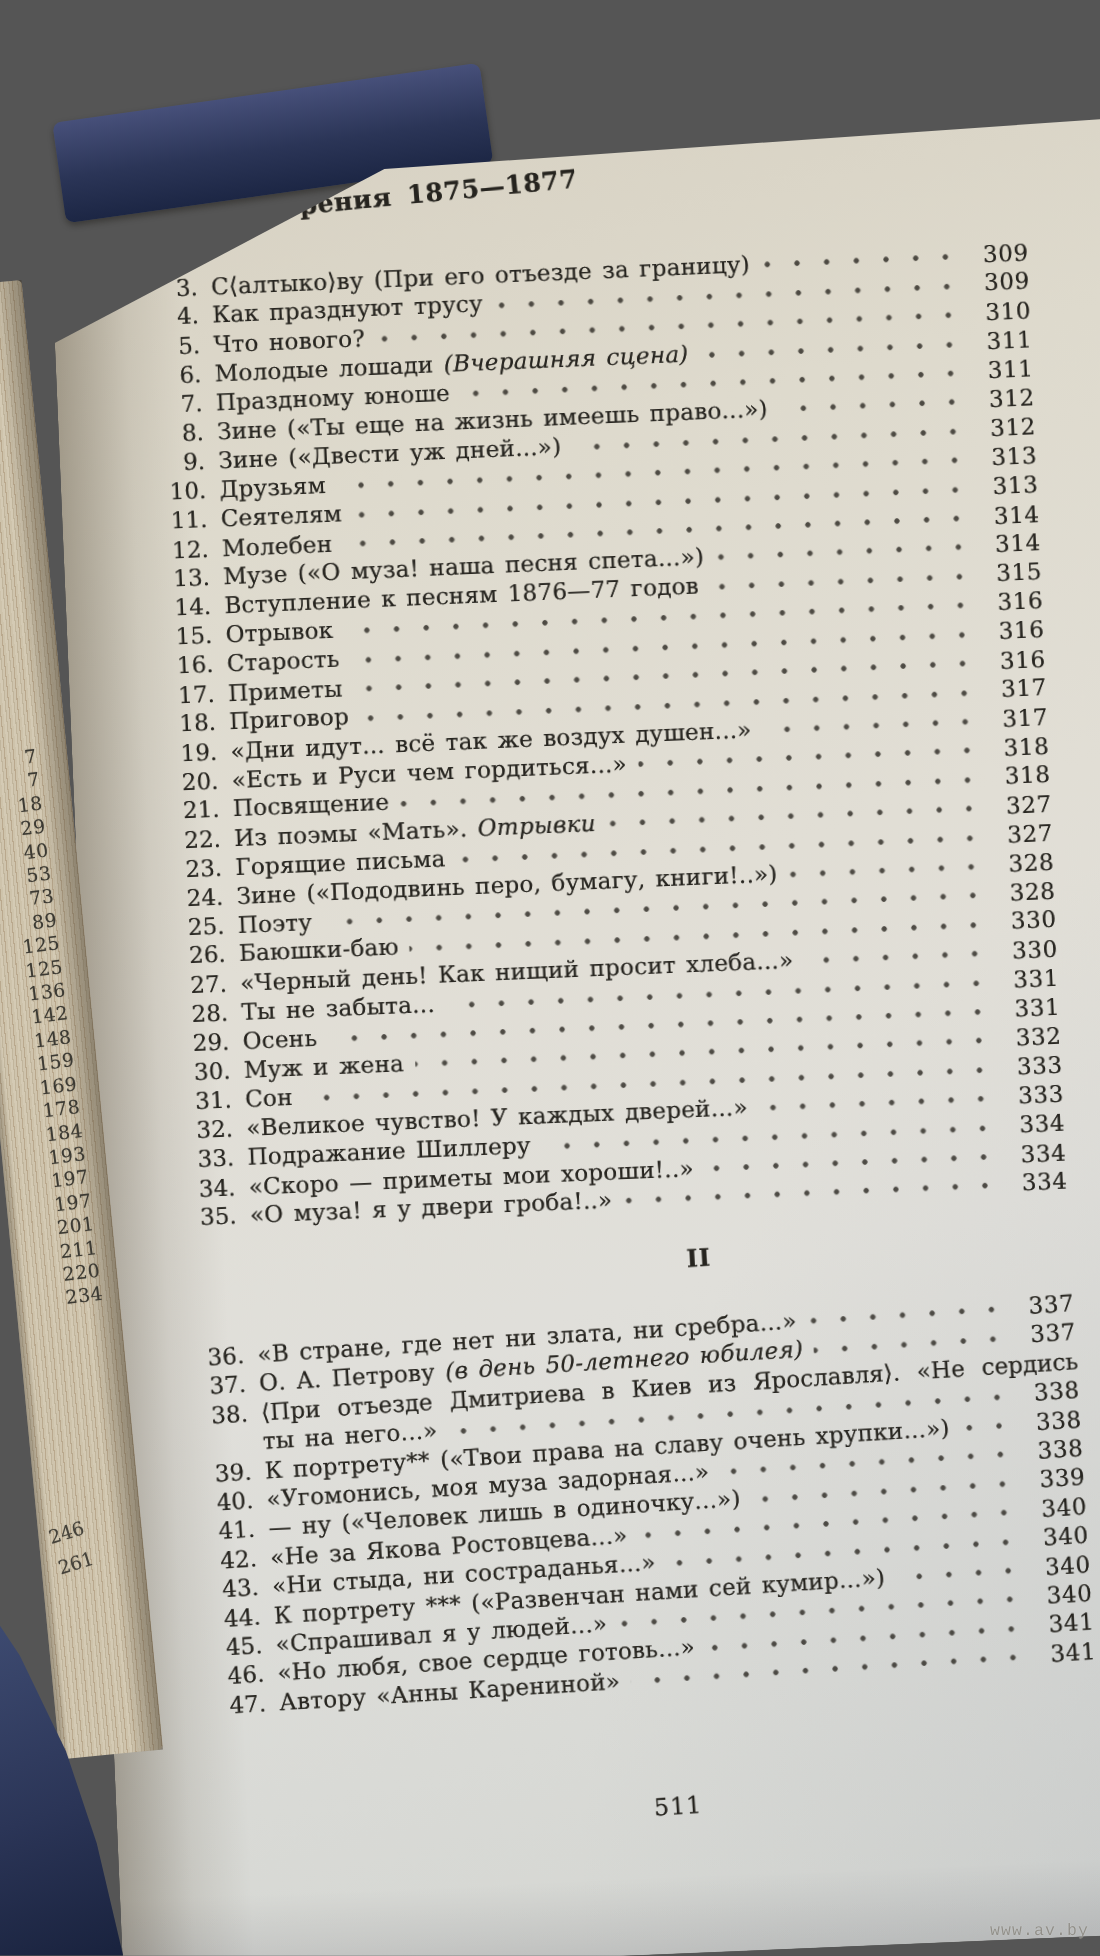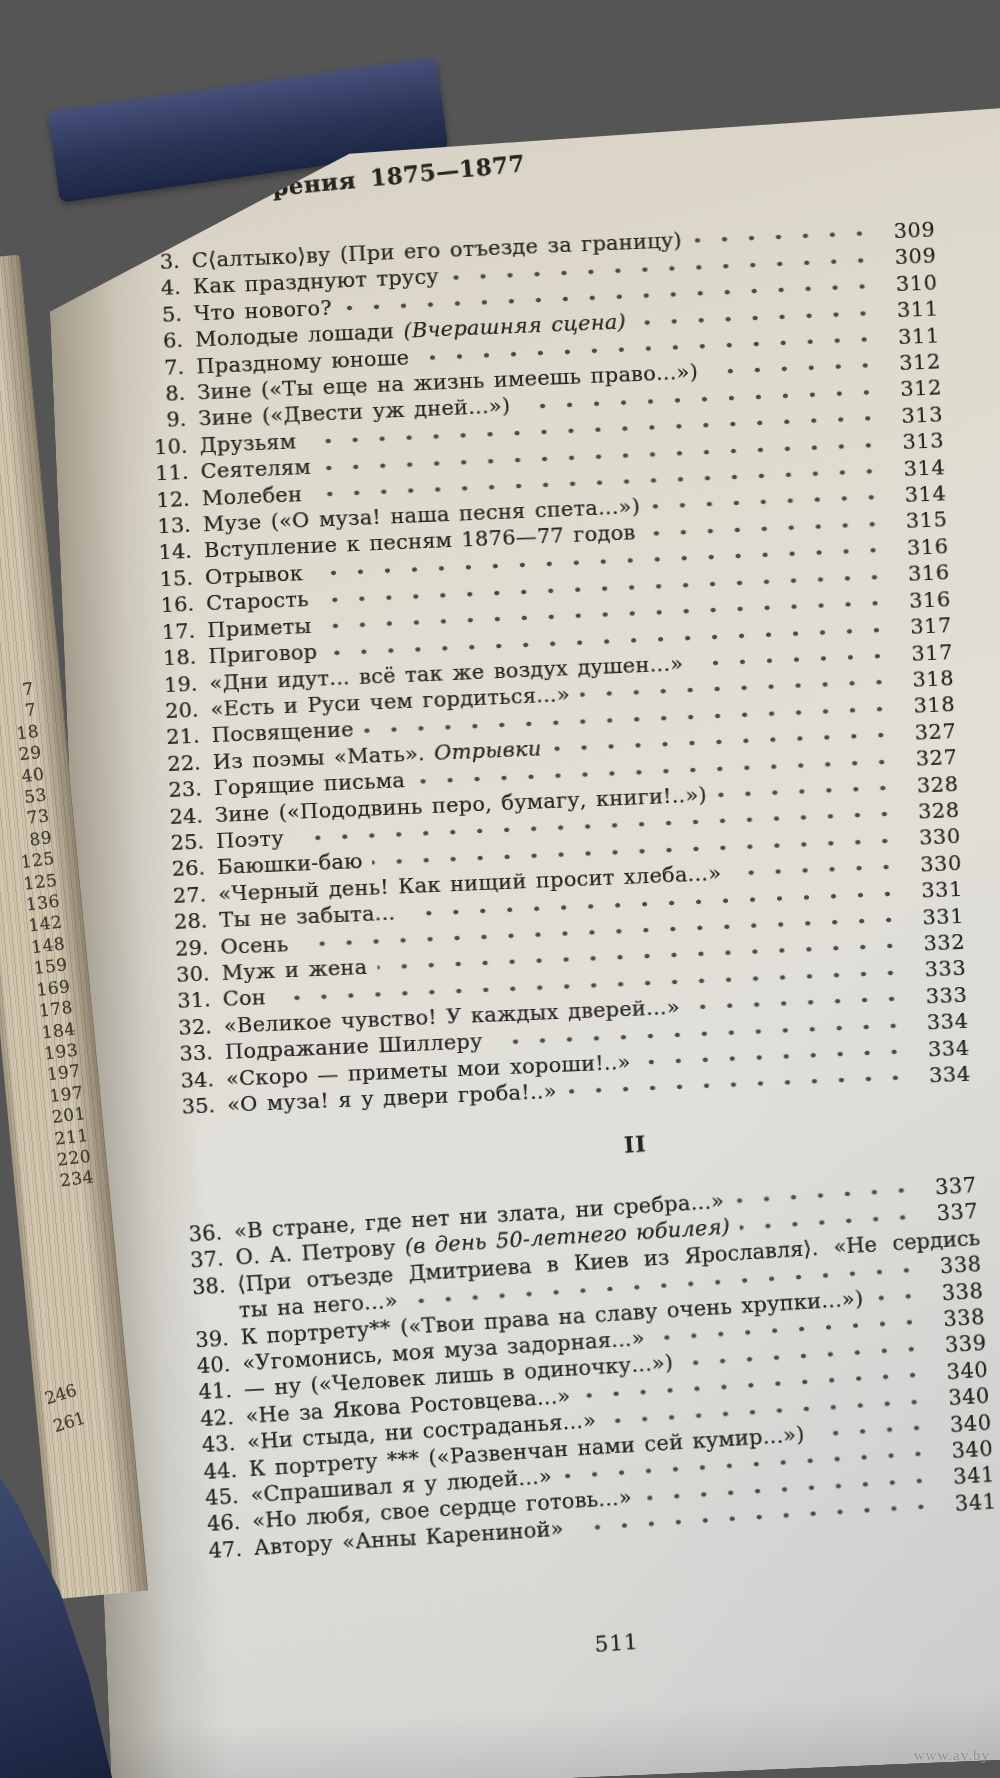--- a/index.html
+++ b/index.html
@@ -108,21 +108,21 @@
     text-align:center;font-weight:bold;font-size:22px;letter-spacing:1px;
     margin:40px 0 24px;transform:translateX(62px);
   }
   .footer-num{
     margin-top:92px;text-align:center;font-size:21.5px;letter-spacing:1px;
     transform:translateX(12px);
   }
   
   .watermark{
     position:absolute;right:10px;bottom:14px;z-index:7;
-    font-family:Liberation Serif, serif;
+    font-family:Liberation Mono, monospace;
     font-size:15px;color:var(--wm-gray);letter-spacing:1px;opacity:.9;
     text-shadow:0 0 1px rgba(255,255,255,.5);
   }
 </style>
 </head>
 <body>
 
 <div id="canvas">
   <div class="wood"></div>
 

